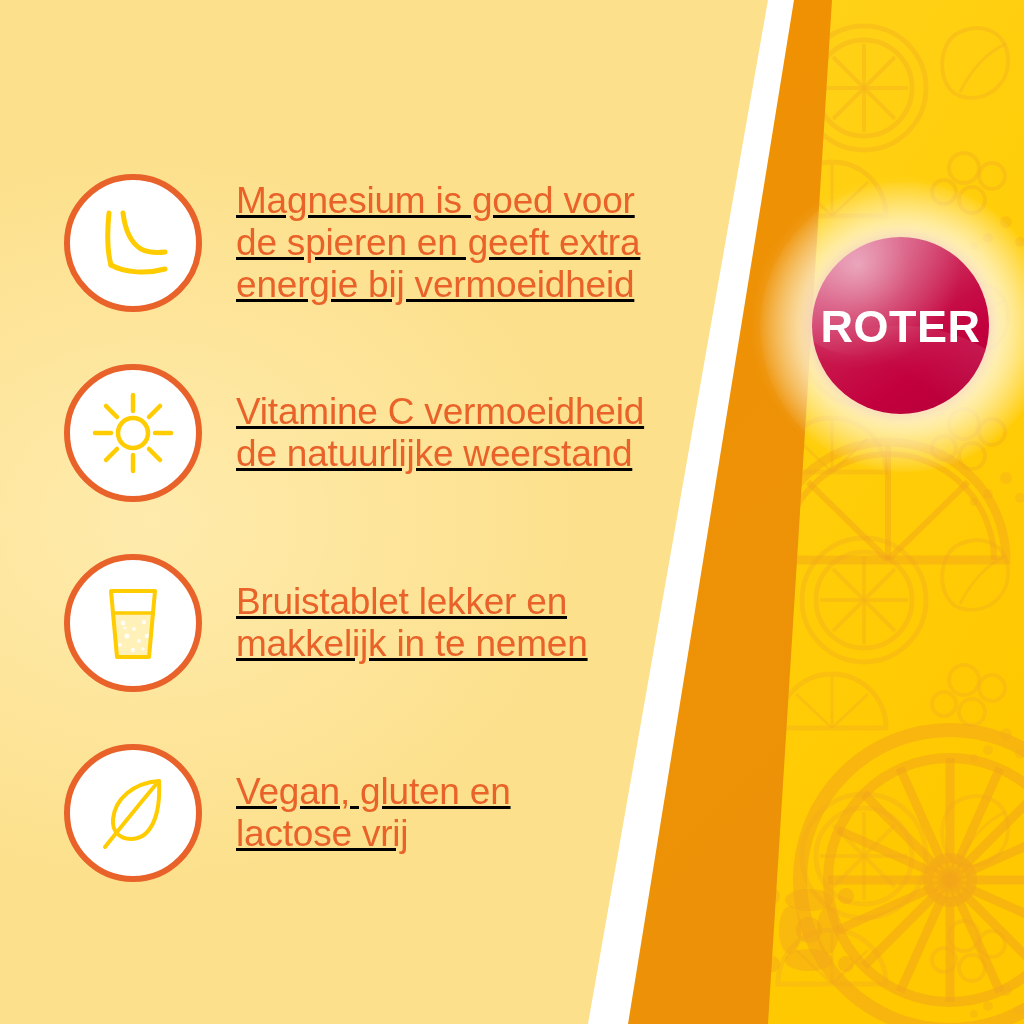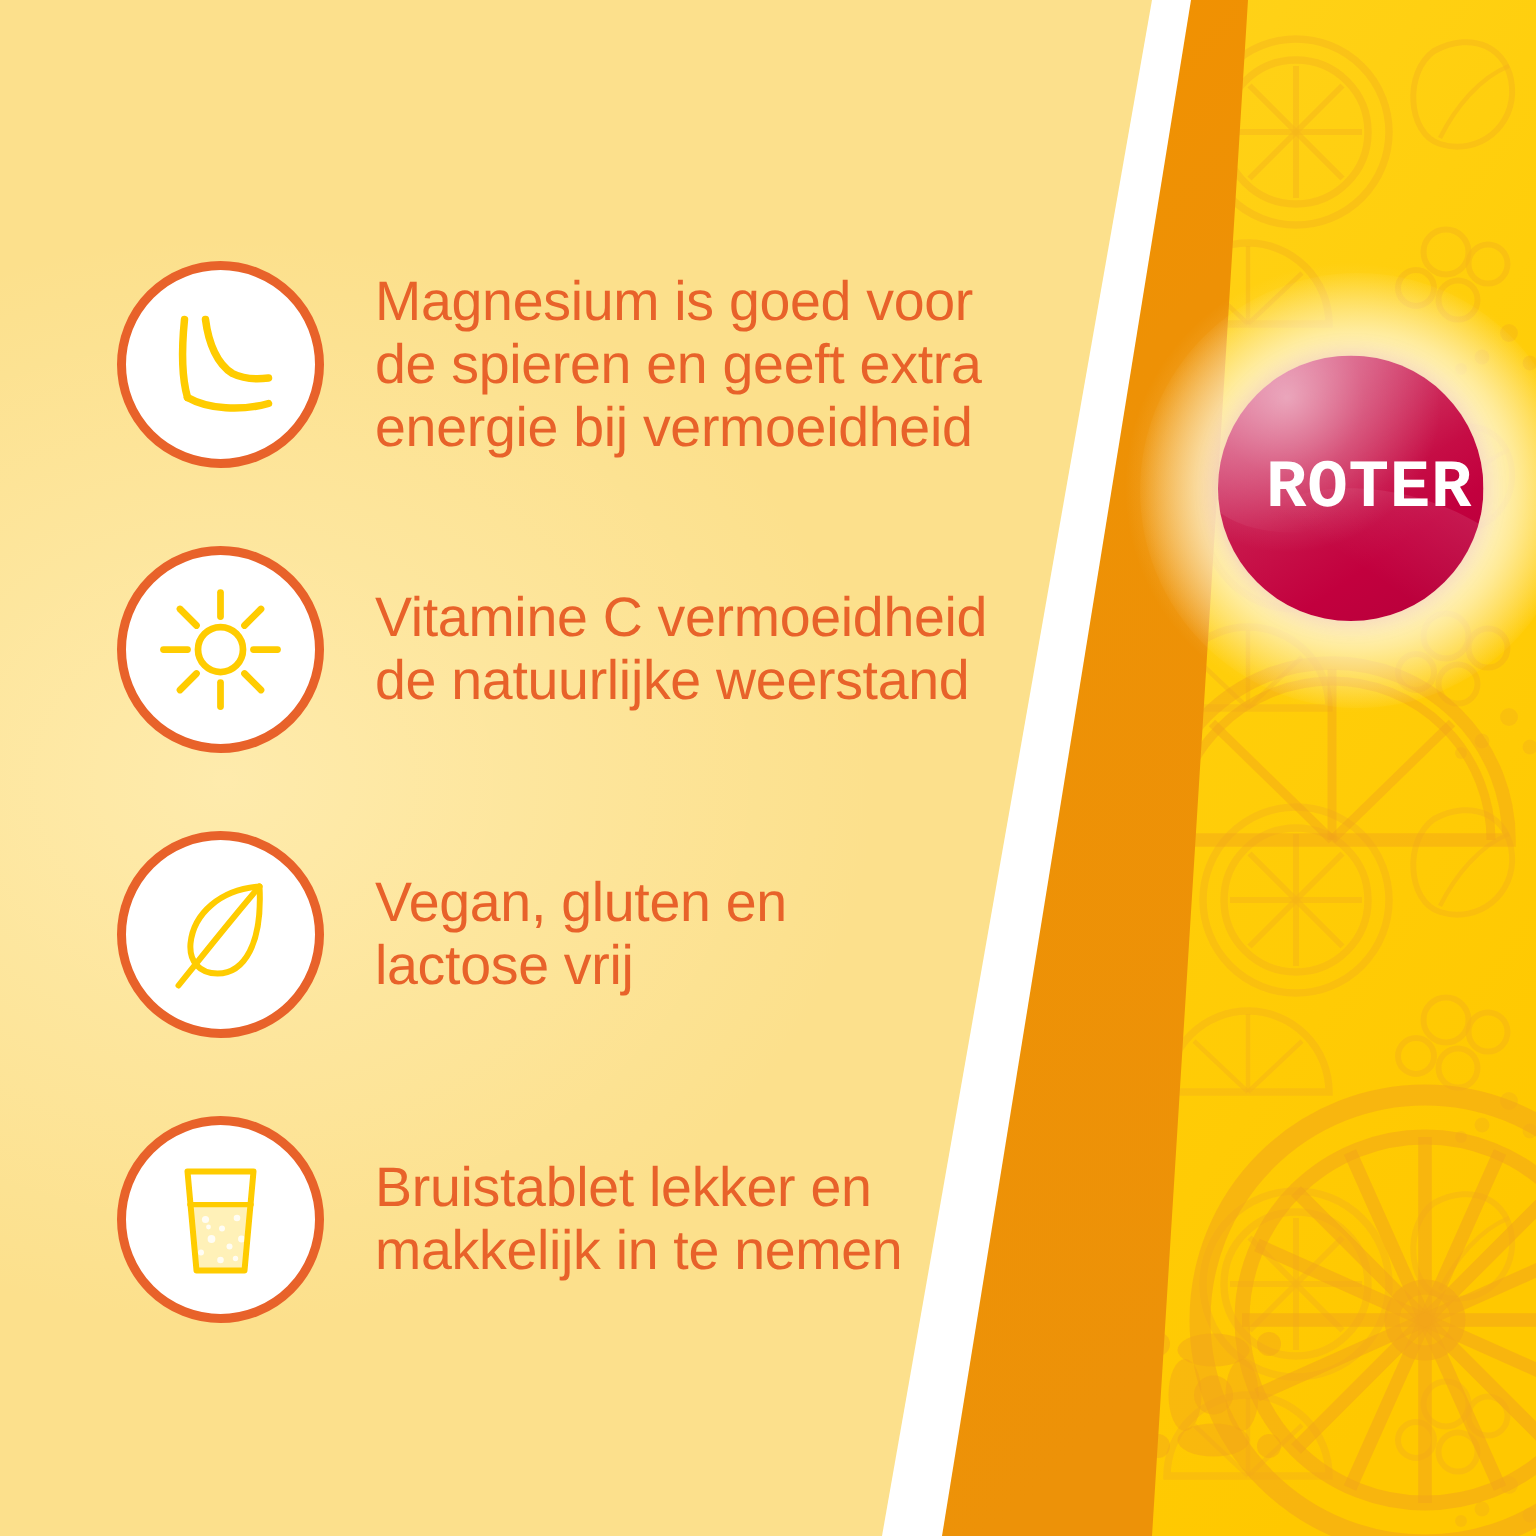--- a/index.html
+++ b/index.html
@@ -27,22 +27,23 @@
   
   .left-wash {
     position:absolute; inset:0;
     background:radial-gradient(ellipse 620px 520px at 150px 520px,
       rgba(255,237,178,0.85) 0%, rgba(252,224,140,0.0) 70%);
   }
 
   
   .benefits {
     position:absolute;
-    left:78px; top:148px;
+    left:64px; top:148px;
     width:640px;
+    text-decoration:underline;
   }
   .benefit {
     position:relative;
     display:flex;
     align-items:center;
     height:190px;
   }
   .benefit-icon {
     position:relative;
     flex:0 0 auto;
@@ -115,27 +116,27 @@
     border-radius:50%;
     background:linear-gradient(200deg,
       rgba(255,255,255,0.13) 0%,
       rgba(255,255,255,0.0) 55%);
     transform:rotate(14deg);
   }
   .logo-text {
     position:absolute;
     left:0; right:0; top:50%;
     transform:translateY(-50%);
+    text-align:center;
     color:#FFFFFF;
-    font-family:Liberation Mono, monospace;
+    font-family:Liberation Sans, sans-serif;
     font-weight:bold;
     font-size:45px;
     letter-spacing:0.5px;
     line-height:1;
-    margin-left:32px;
   }
 </style>
 </head>
 <body>
 
 <div id="poster">
 
   <div class="right-panel">
     <svg width="1024" height="1024" viewBox="0 0 1024 1024" aria-hidden="true">
       <defs>
@@ -286,35 +287,20 @@
               <path d="M17 17 L28 28"></path>
               <path d="M60 60 L71 71"></path>
               <path d="M71 17 L60 28"></path>
               <path d="M28 60 L17 71"></path>
             </g>
           </svg>
         </span>
       </div>
       <div class="benefit-text">Vitamine C vermoeidheid
 de natuurlijke weerstand</div>
-    </div>
-
-    <div class="benefit">
-      <div class="benefit-icon">
-        <span>
-          <svg width="88" height="88" viewBox="0 0 88 88">
-            <g fill="none" stroke="#FFCC00" stroke-width="4" stroke-linecap="round" stroke-linejoin="round">
-              <path d="M70 12 C44 14 26 30 24 50 C23 62 30 70 42 70 C60 70 72 50 70 12 Z"></path>
-              <path d="M70 12 C56 28 40 48 16 78"></path>
-            </g>
-          </svg>
-        </span>
-      </div>
-      <div class="benefit-text">Vegan, gluten en
-lactose vrij</div>
     </div>
 
     <div class="benefit">
       <div class="benefit-icon">
         <span>
           <svg width="88" height="88" viewBox="0 0 88 88">
             <defs>
               <clipPath id="glassClip">
                 <path d="M22 12 L66 12 L60 78 L28 78 Z"></path>
               </clipPath>
@@ -338,20 +324,35 @@
               <path d="M22 12 L66 12 L60 78 L28 78 Z"></path>
               <path d="M23.6 34 L64.4 34" stroke-width="3.5"></path>
             </g>
           </svg>
         </span>
       </div>
       <div class="benefit-text">Bruistablet lekker en
 makkelijk in te nemen</div>
     </div>
 
+    <div class="benefit">
+      <div class="benefit-icon">
+        <span>
+          <svg width="88" height="88" viewBox="0 0 88 88">
+            <g fill="none" stroke="#FFCC00" stroke-width="4" stroke-linecap="round" stroke-linejoin="round">
+              <path d="M70 12 C44 14 26 30 24 50 C23 62 30 70 42 70 C60 70 72 50 70 12 Z"></path>
+              <path d="M70 12 C56 28 40 48 16 78"></path>
+            </g>
+          </svg>
+        </span>
+      </div>
+      <div class="benefit-text">Vegan, gluten en
+lactose vrij</div>
+    </div>
+
   </div>
 
   <div class="logo-glow"></div>
   <div class="logo-badge">
     <span class="sheen"></span>
     <span class="sheen2"></span>
     <div class="logo-text">ROTER</div>
   </div>
 
 </div>

